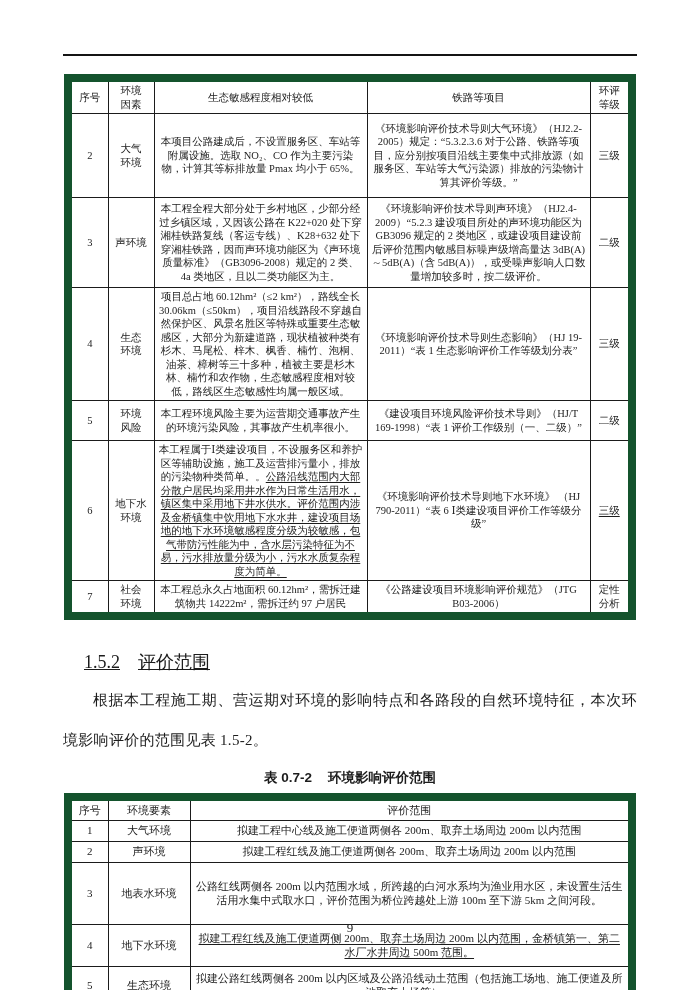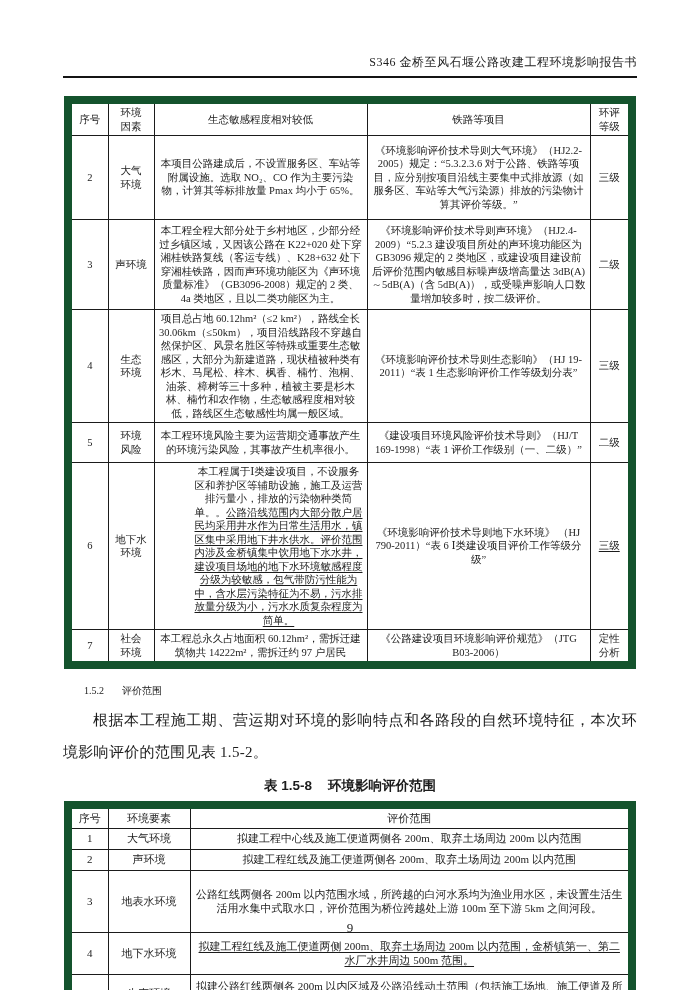--- a/index.html
+++ b/index.html
@@ -11,40 +11,39 @@
   .content{width:574px;margin:0 auto;padding-top:54px;}
   .hdr-title{text-align:right;font-size:12px;letter-spacing:.5px;padding-bottom:5px;}
   .hdr-rule{border-bottom:2.5px solid #141414;}
   table{border-collapse:collapse;table-layout:fixed;width:564px;margin:0 auto;}
   .t1{margin-top:18px;font-size:10.5px;line-height:13.5px;}
   .t2{margin-top:6px;font-size:11px;line-height:14.5px;}
   td,th{border:1px solid #1b1b1b;vertical-align:middle;padding:2px 4px;font-weight:normal;}
   .t1,.t2{border:8px solid #14532d;}
   .t1 td,.t1 th,.t2 td,.t2 th{text-align:center;}
   .wrap2{white-space:pre-line;}
-  .feature-justify{text-align:justify;text-justify:inter-ideograph;padding-left:40px;}
+  .feature-justify{text-align:justify;text-justify:inter-ideograph;}
   .u{text-decoration:underline;text-underline-offset:2px;}
   .r-head1{height:26px;} .row-2{height:84px;} .row-3{height:90px;} .row-4{height:96px;}
   .row-5{height:40px;} .row-6{height:108px;} .row-7{height:32px;}
   .r-head2{height:21px;} .t2 .one-line{height:21px;} .t2 .three-line{height:62px;} .t2 .two-line{height:42px;}
-  .section-heading{margin-top:15px;padding-left:21px;font-size:10px;}
+  .section-heading{margin-top:30px;padding-left:21px;font-size:18px;text-decoration:underline;}
   .section-heading .num{margin-right:18px;}
-  .body-para{margin:6px 0 0 0;font-size:15px;line-height:32px;text-align:justify;text-indent:2em;letter-spacing:.3px;}
+  .body-para{margin:6px 0 0 0;font-size:15px;line-height:40px;text-align:justify;text-indent:2em;letter-spacing:.3px;}
   .tbl-caption{margin-top:9px;text-align:center;font-family:"Liberation Sans","DejaVu Sans",sans-serif;
     font-weight:bold;font-size:13.5px;}
   .tbl-caption .cap-label{margin-right:16px;}
   .page-num{position:absolute;top:920px;left:0;width:100%;text-align:center;font-size:13px;}
 </style>
 </head>
 <body>
 
 <div class="page">
   <div class="content">
 
-    <div class="hdr-title">S346 金桥至风石堰公路改建工程环境影响报告书</div>
     <div class="hdr-rule"></div>
 
     <table class="t1">
       <colgroup>
         <col style="width:40px">
           <col style="width:46px">
           <col style="width:213px">
           <col style="width:223px">
           <col style="width:42px">
       </colgroup>
@@ -109,21 +108,21 @@
     </tbody>
       </table>
 
     <div class="section-heading">
       <span class="num">1.5.2</span><span>评价范围</span>
     </div>
 
     <p class="body-para">根据本工程施工期、营运期对环境的影响特点和各路段的自然环境特征，本次环境影响评价的范围见表 1.5-2。</p>
 
     <div class="tbl-caption">
-      <span class="cap-label">表 1.5-8</span><span>环境影响评价范围</span>
+      <span class="cap-label">表 0.7-2</span><span>环境影响评价范围</span>
     </div>
 
     <table class="t2">
       <colgroup>
         <col style="width:40px">
           <col style="width:82px">
           <col style="width:442px">
       </colgroup>
       <tbody>
           <tr class="r-head2">

